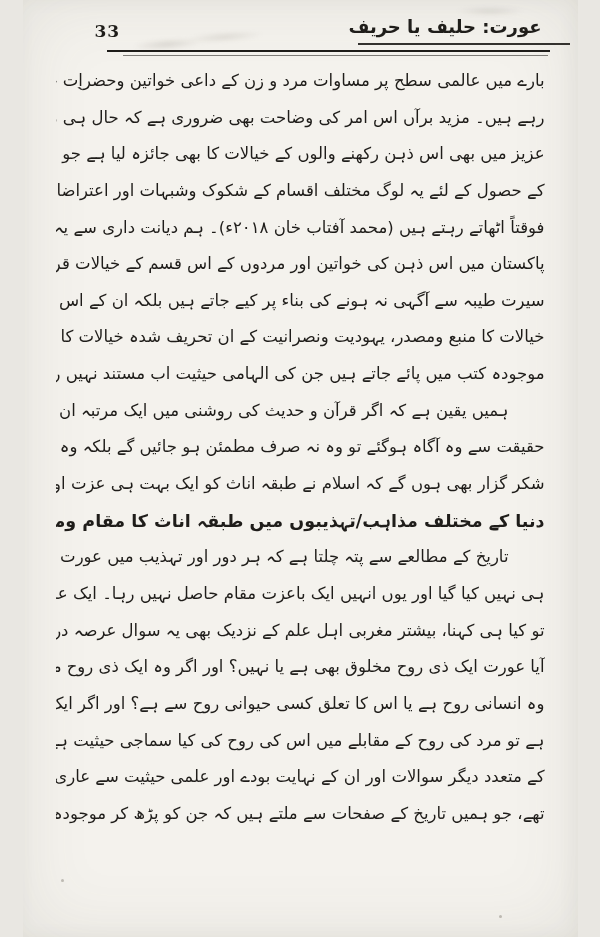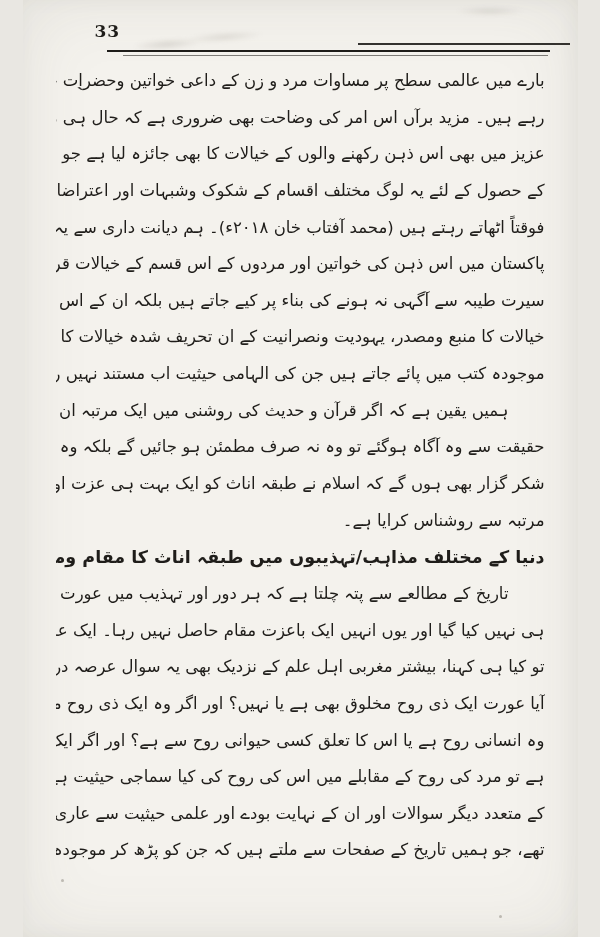--- a/index.html
+++ b/index.html
@@ -91,20 +91,21 @@
 </style>
 </head>
 <body>
 
 <div class="page">
 
   <div class="smudge s1"></div>
   <div class="smudge s2"></div>
 
   <div class="page-num">33</div>
+  <div class="running-title">عورت: حلیف یا حریف</div>
   <div class="title-underline"></div>
   <div class="header-rule"></div>
   <div class="header-rule-2"></div>
 
   <div class="stray-mark">`</div>
 
   <div class="page-body">
       <div class="block paragraph">
         <div class="line">بارے میں عالمی سطح پر مساوات مرد و زن کے داعی خواتین وحضرات حالیہ دور میں پیش کر</div>
         <div class="line">رہے ہیں۔ مزید برآں اس امر کی وضاحت بھی ضروری ہے کہ حال ہی میں ہم نے وطن</div>
@@ -113,21 +114,20 @@
         <div class="line">فوقتاً اٹھاتے رہتے ہیں (محمد آفتاب خان ۲۰۱۸ء)۔ ہم دیانت داری سے یہ کہتے ہیں کہ</div>
         <div class="line">پاکستان میں اس ذہن کی خواتین اور مردوں کے اس قسم کے خیالات قرآن و حدیث نیز</div>
         <div class="line">سیرت طیبہ سے آگہی نہ ہونے کی بناء پر کیے جاتے ہیں بلکہ ان کے اس قسم کے تمام تر</div>
         <div class="line">خیالات کا منبع ومصدر، یہودیت ونصرانیت کے ان تحریف شدہ خیالات کا عکس ہے جو ان کی</div>
         <div class="line end">موجودہ کتب میں پائے جاتے ہیں جن کی الہامی حیثیت اب مستند نہیں رہی۔</div>
       </div>
       <div class="block paragraph">
         <div class="line first">ہمیں یقین ہے کہ اگر قرآن و حدیث کی روشنی میں ایک مرتبہ ان اعتراضات کی</div>
         <div class="line">حقیقت سے وہ آگاہ ہوگئے تو وہ نہ صرف مطمئن ہو جائیں گے بلکہ وہ اللہ رب العزت کے</div>
         <div class="line">شکر گزار بھی ہوں گے کہ اسلام نے طبقہ اناث کو ایک بہت ہی عزت اور مبنی بر عدل مقام و</div>
-        <div class="line end">مرتبہ سے روشناس کرایا ہے۔</div>
       </div>
       <div class="block heading">
         <div class="line heading-line">دنیا کے مختلف مذاہب/تہذیبوں میں طبقہ اناث کا مقام ومرتبہ: طائرانہ جائزہ:</div>
       </div>
       <div class="block paragraph">
         <div class="line first">تاریخ کے مطالعے سے پتہ چلتا ہے کہ ہر دور اور تہذیب میں عورت کے وجود کو تسلیم</div>
         <div class="line">ہی نہیں کیا گیا اور یوں انہیں ایک باعزت مقام حاصل نہیں رہا۔ ایک عامی کے خیالات کا</div>
         <div class="line">تو کیا ہی کہنا، بیشتر مغربی اہل علم کے نزدیک بھی یہ سوال عرصہ دراز تک زیر بحث رہا کہ</div>
         <div class="line">آیا عورت ایک ذی روح مخلوق بھی ہے یا نہیں؟ اور اگر وہ ایک ذی روح مخلوق ہے تو کیا</div>
         <div class="line">وہ انسانی روح ہے یا اس کا تعلق کسی حیوانی روح سے ہے؟ اور اگر ایک انسان کی روح</div>

